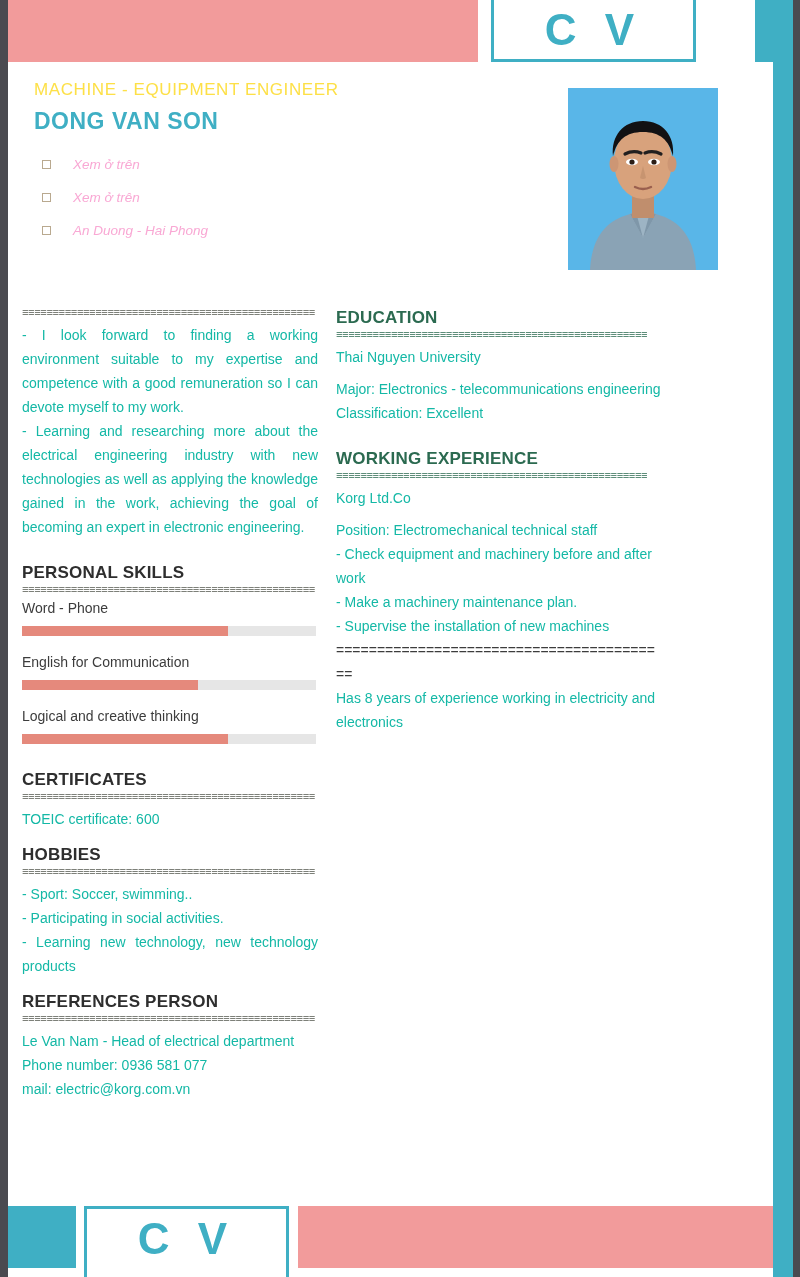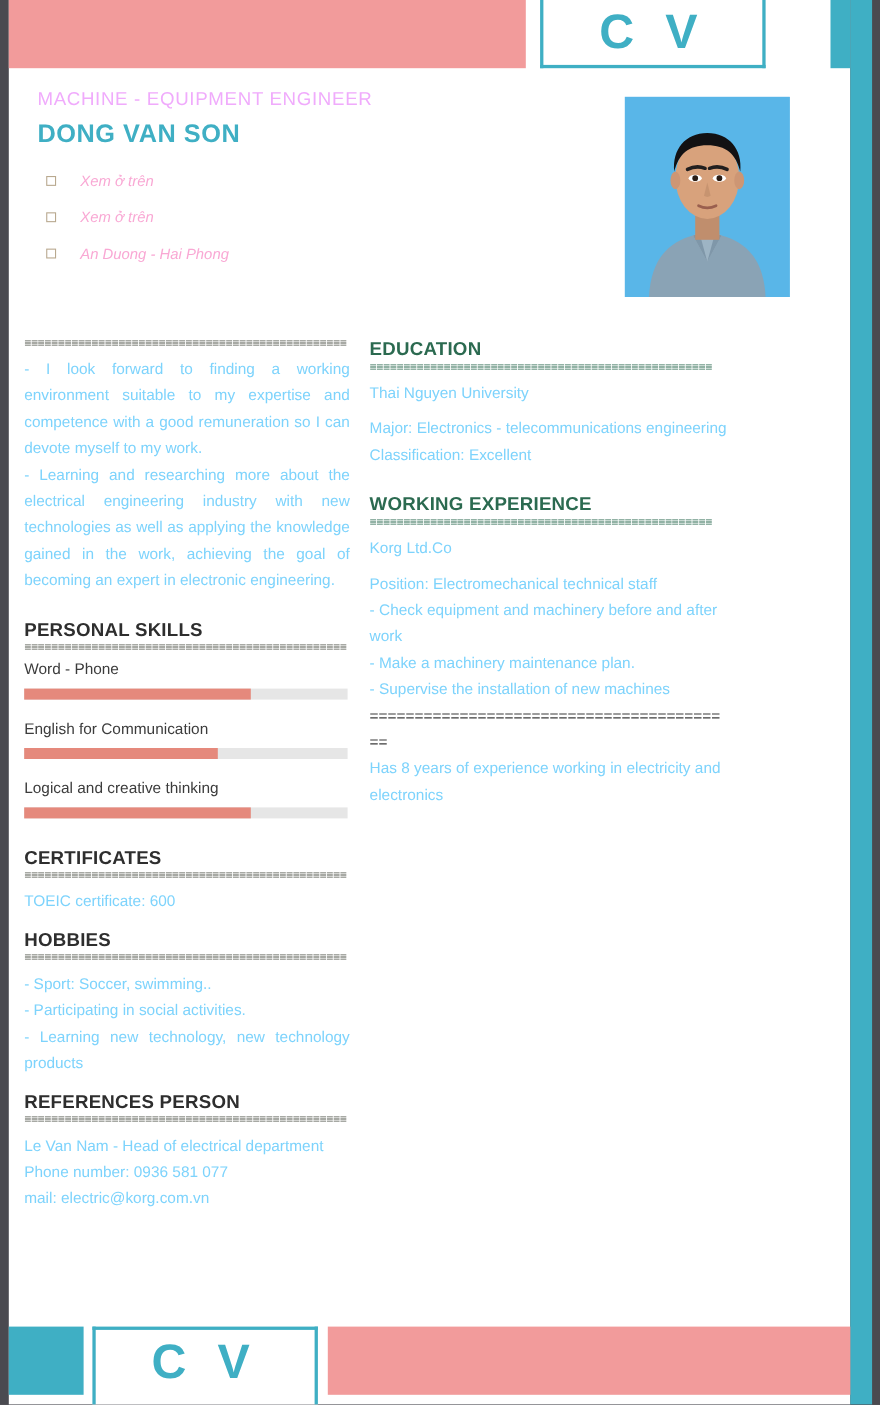--- a/index.html
+++ b/index.html
@@ -120,21 +120,21 @@
 
   
   .identity {
     position: absolute;
     left: 34px;
     top: 80px;
     width: 500px;
   }
   .job-title {
     font-size: 17px;
-    color: #f0abfc;
+    color: #fde047;
     letter-spacing: 0.6px;
     margin-bottom: 8px;
   }
   .person-name {
     font-size: 23px;
     font-weight: bold;
     color: #3fafc4;
     letter-spacing: 0.5px;
     margin-bottom: 22px;
   }
@@ -201,21 +201,21 @@
     overflow: hidden;
     white-space: nowrap;
     height: 12px;
     margin-bottom: 3px;
   }
   .rule.green { color: #2b6a50; }
 
   .body-text {
     font-size: 14px;
     line-height: 24px;
-    color: #7dd3fc;
+    color: #14b8a6;
     text-align: justify;
     margin: 0;
   }
   .body-text.left { text-align: left; }
   .para { margin: 0 0 0 0; }
   .gap { height: 14px; }
   .gap-sm { height: 8px; }
   .gap-lg { height: 24px; }
 
   

